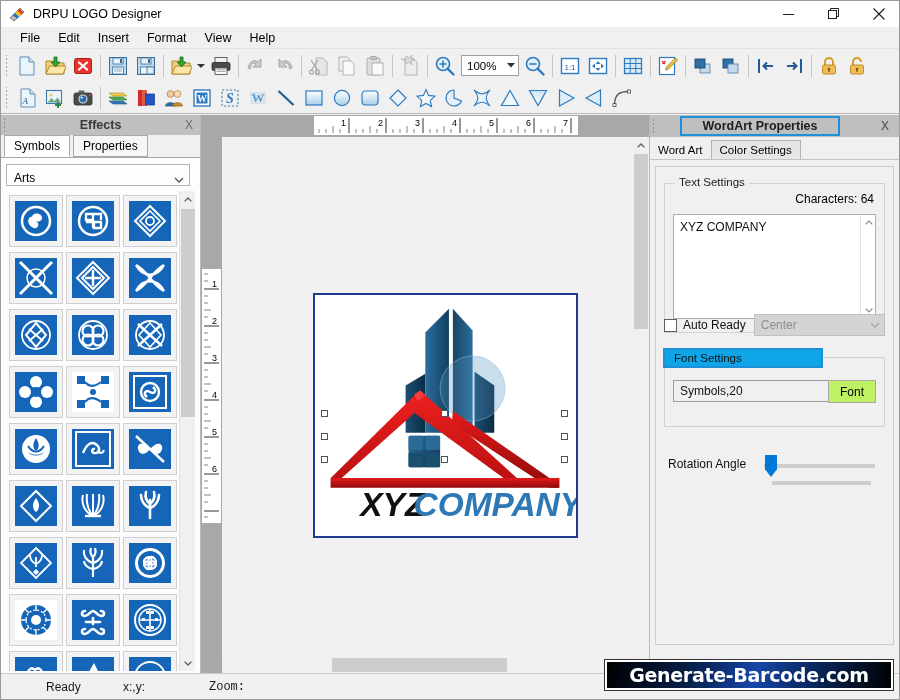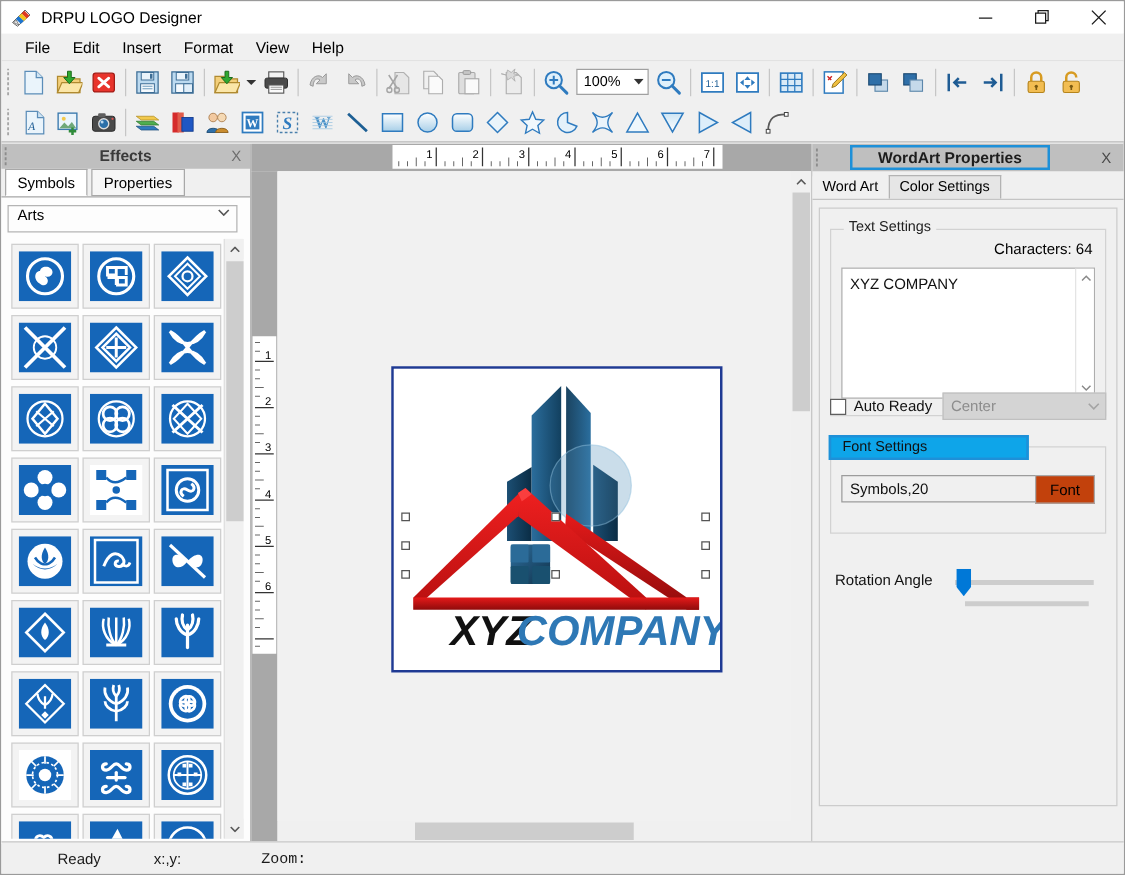--- a/index.html
+++ b/index.html
@@ -104,21 +104,21 @@
     padding: 3px 9px 3px 9px; font-size: 12px; border: 1px solid #a8a8a8;
     background: #f6f6f6; margin-right: 3px; color: #000;
   }
   .lp-tab.active { background: #ffffff; border-bottom-color: #ffffff; font-weight: normal; }
   #lp-body {
     position: absolute; left: 0; top: 42px; right: 0; bottom: 0;
     background: #fdfdfd; border-top: 1px solid #a8a8a8;
   }
   #cat-select {
     position: absolute; left: 5px; top: 6px; width: 184px; height: 22px;
-    background: #fdfdfd; border: 1px solid #b4b4b4; display: flex; align-items: flex-start;
+    background: #fdfdfd; border: 1px solid #b4b4b4; display: flex; align-items: flex-end;
   }
   #cat-select .cv { flex: 1; padding-left: 7px; font-size: 12px; color: #000; }
   #cat-select .carrow { width: 20px; text-align: center; font-size: 9px; color: #555; }
 
   #symgrid-wrap {
     position: absolute; left: 5px; top: 33px; right: 5px; bottom: 4px;
     background: #fdfdfd; overflow: hidden;
   }
   #symgrid {
     position: absolute; left: 0; top: 0; right: 16px; bottom: 0;
@@ -280,21 +280,21 @@
   }
   #font-hl span { padding-left: 9px; font-size: 11.5px; color: #111; }
   #font-value {
     position: absolute; left: 8px; top: 22px; width: 160px; height: 22px;
     background: #f0f0f0; border: 1px solid #9c9c9c;
     display: flex; align-items: center;
   }
   #font-value span { padding-left: 6px; font-size: 12px; color: #111; }
   #font-btn {
     position: absolute; right: 8px; top: 22px; width: 48px; height: 23px;
-    background: #c2410c; border: 1px solid #a8a8a8;
+    background: #bef264; border: 1px solid #a8a8a8;
     display: flex; align-items: center; justify-content: center; font-size: 12px; color: #000;
   }
 
   #rot-row {
     position: absolute; left: 8px; top: 280px; right: 8px; height: 40px;
   }
   #rot-label { position: absolute; left: 4px; top: 10px; font-size: 12px; color: #111; }
   #rot-slider { position: absolute; left: 100px; top: 8px; right: 10px; height: 28px; }
   #rot-track1 {
     position: absolute; left: 0; top: 9px; right: 0; height: 4px; background: #cdcdcd;
@@ -1358,14 +1358,17 @@
       </div>
     </div>
   </div>
 
   <div id="statusbar">
     <span id="st-ready">Ready</span>
     <span id="st-xy">x:,y:</span>
     <span id="st-zoom">Zoom:</span>
   </div>
 
+  <div id="watermark">
+    <span id="wm-text">Generate-Barcode.com</span>
+  </div>
 
 </div>
 
 </body></html>

